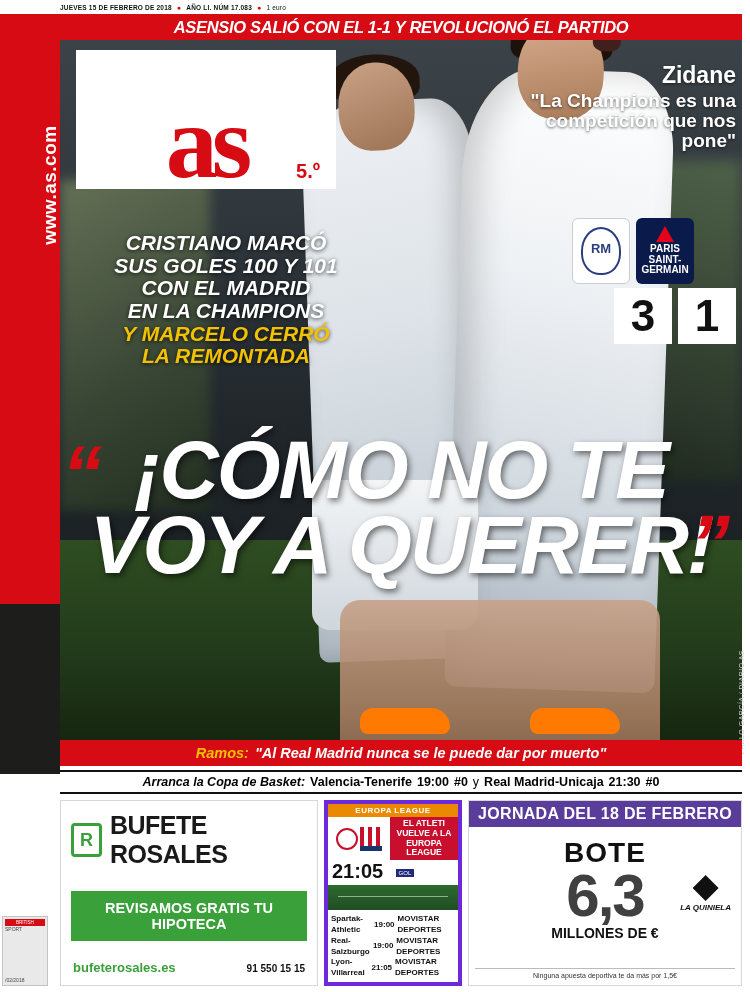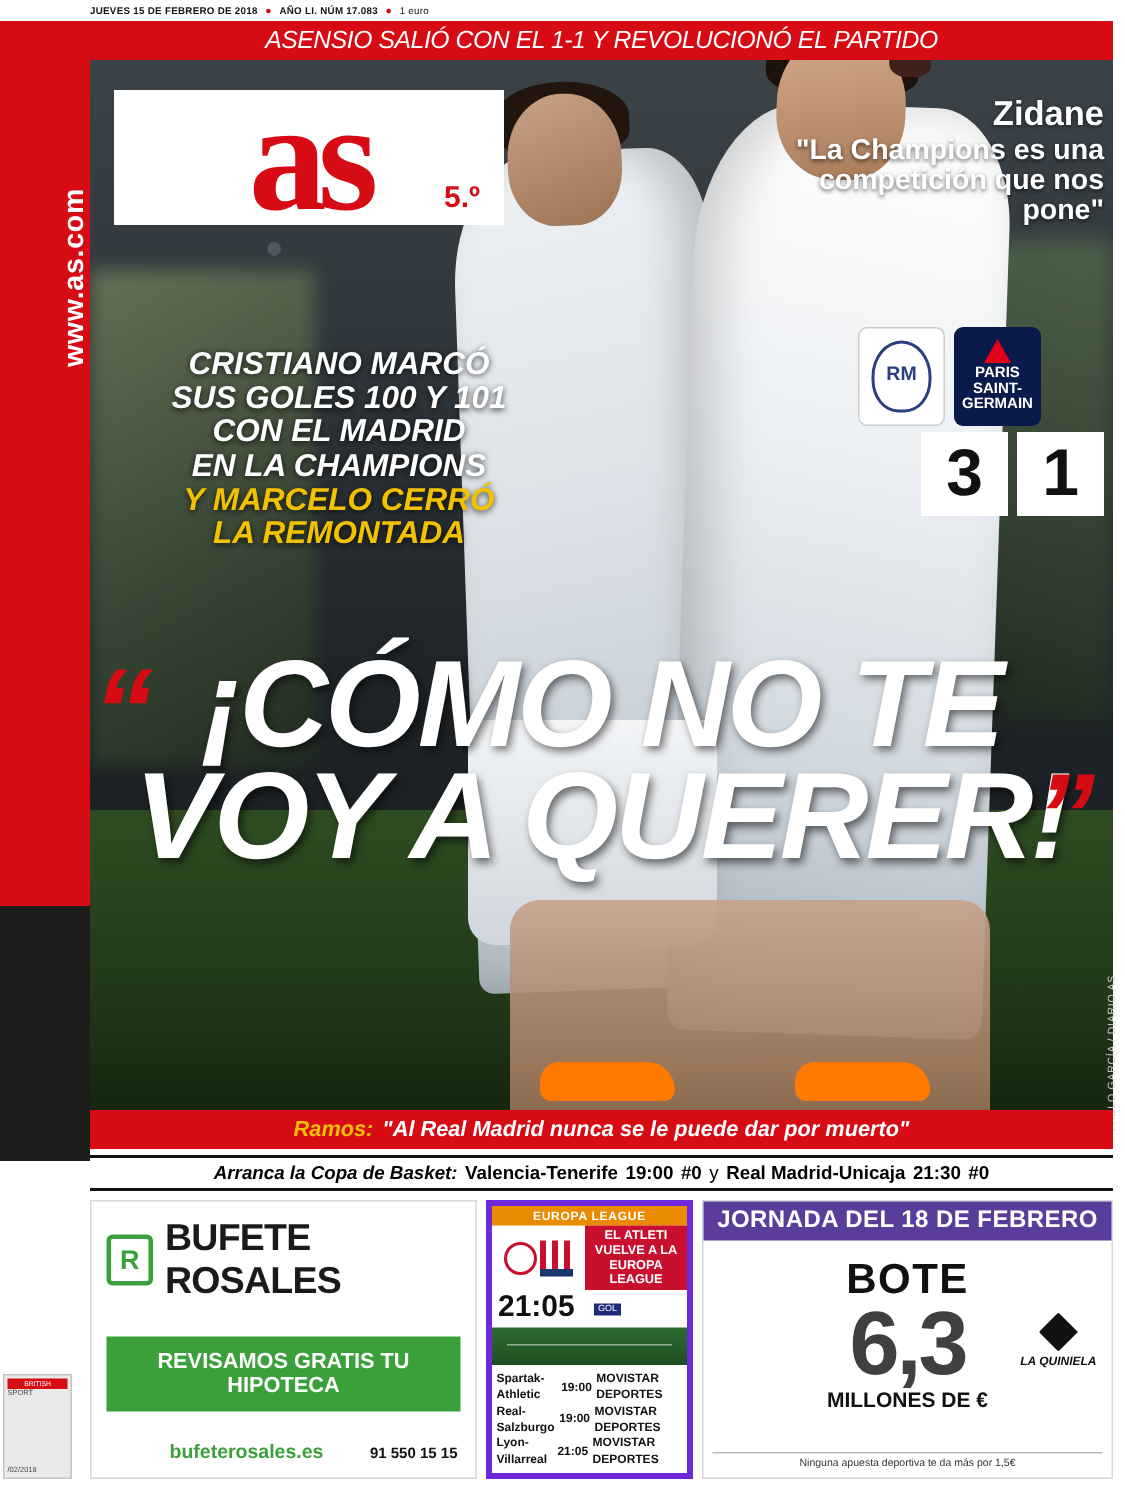--- a/index.html
+++ b/index.html
@@ -20,21 +20,21 @@
   }
   .datebar .dot { color: #d10a11; font-size: 7px; }
   .datebar .price { font-weight: normal; }
 
   
   .topstrip {
     margin: 0 8px 0 60px; background: #d60b14; height: 26px;
     display: flex; align-items: center; justify-content: center;
   }
   .topstrip span {
-    color: #fff; font-weight: normal; font-size: 16.5px; letter-spacing: -.3px;
+    color: #fff; font-weight: bold; font-size: 16.5px; letter-spacing: -.3px;
     font-style: italic;
   }
 
   
   .leftbar {
     position: absolute; left: 0; top: 14px; width: 60px; height: 760px;
     background: #d60b14;
   }
   .leftbar .vtext {
     position: absolute; left: -100px; top: 160px; width: 300px;
@@ -141,23 +141,23 @@
     color: #fff; font-weight: bold; font-size: 23px; margin-bottom: 2px;
     text-shadow: 0 1px 3px rgba(0,0,0,.6);
   }
   .zidane .quote {
     color: #fff; font-weight: bold; font-size: 19px; line-height: 1.05;
     text-shadow: 0 1px 3px rgba(0,0,0,.6);
   }
 
   
   .logo {
-    position: absolute; left: 76px; top: 60px; width: 260px; height: 90px;
+    position: absolute; left: 76px; top: 50px; width: 260px; height: 139px;
     background: #fff;
-    display: flex; align-items: center; justify-content: center;
+    display: flex; align-items: flex-end; justify-content: center;
     z-index: 6;
   }
   .logo .as {
     font-family: "Liberation Serif", serif;
     font-size: 104px; font-weight: bold; color: #d60b14;
     letter-spacing: -6px; line-height: .9;
   }
   .logo .sup {
     position: absolute; right: 16px; bottom: 6px;
     color: #d60b14; font-size: 20px; font-weight: bold;
@@ -269,21 +269,21 @@
   }
   .ad-bufete .title { font-size: 25px; font-weight: bold; color: #1a1a1a; letter-spacing: -.5px; }
   .ad-bufete .green {
     margin-top: 22px; background: #3aa03a; color: #fff;
     text-align: center; font-weight: bold; font-size: 14.5px; padding: 9px 4px;
   }
   .ad-bufete .foot {
     position: absolute; left: 12px; right: 12px; bottom: 10px;
     display: flex; justify-content: space-between; align-items: baseline;
   }
-  .ad-bufete .url { color: #3aa03a; font-weight: bold; font-size: 13px; margin-left: 40px; }
+  .ad-bufete .url { color: #3aa03a; font-weight: bold; font-size: 13px; }
   .ad-bufete .tel { color: #111; font-weight: bold; font-size: 10px; }
 
   
   .ad-el {
     width: 138px; background: #fff; border: 4px solid #6d28d9; position: relative;
     display: flex; flex-direction: column;
   }
   .ad-el .elhead {
     background: #e98a00; color: #fff; font-size: 8px; font-weight: bold;
     text-align: center; padding: 2px 0; letter-spacing: .5px;

